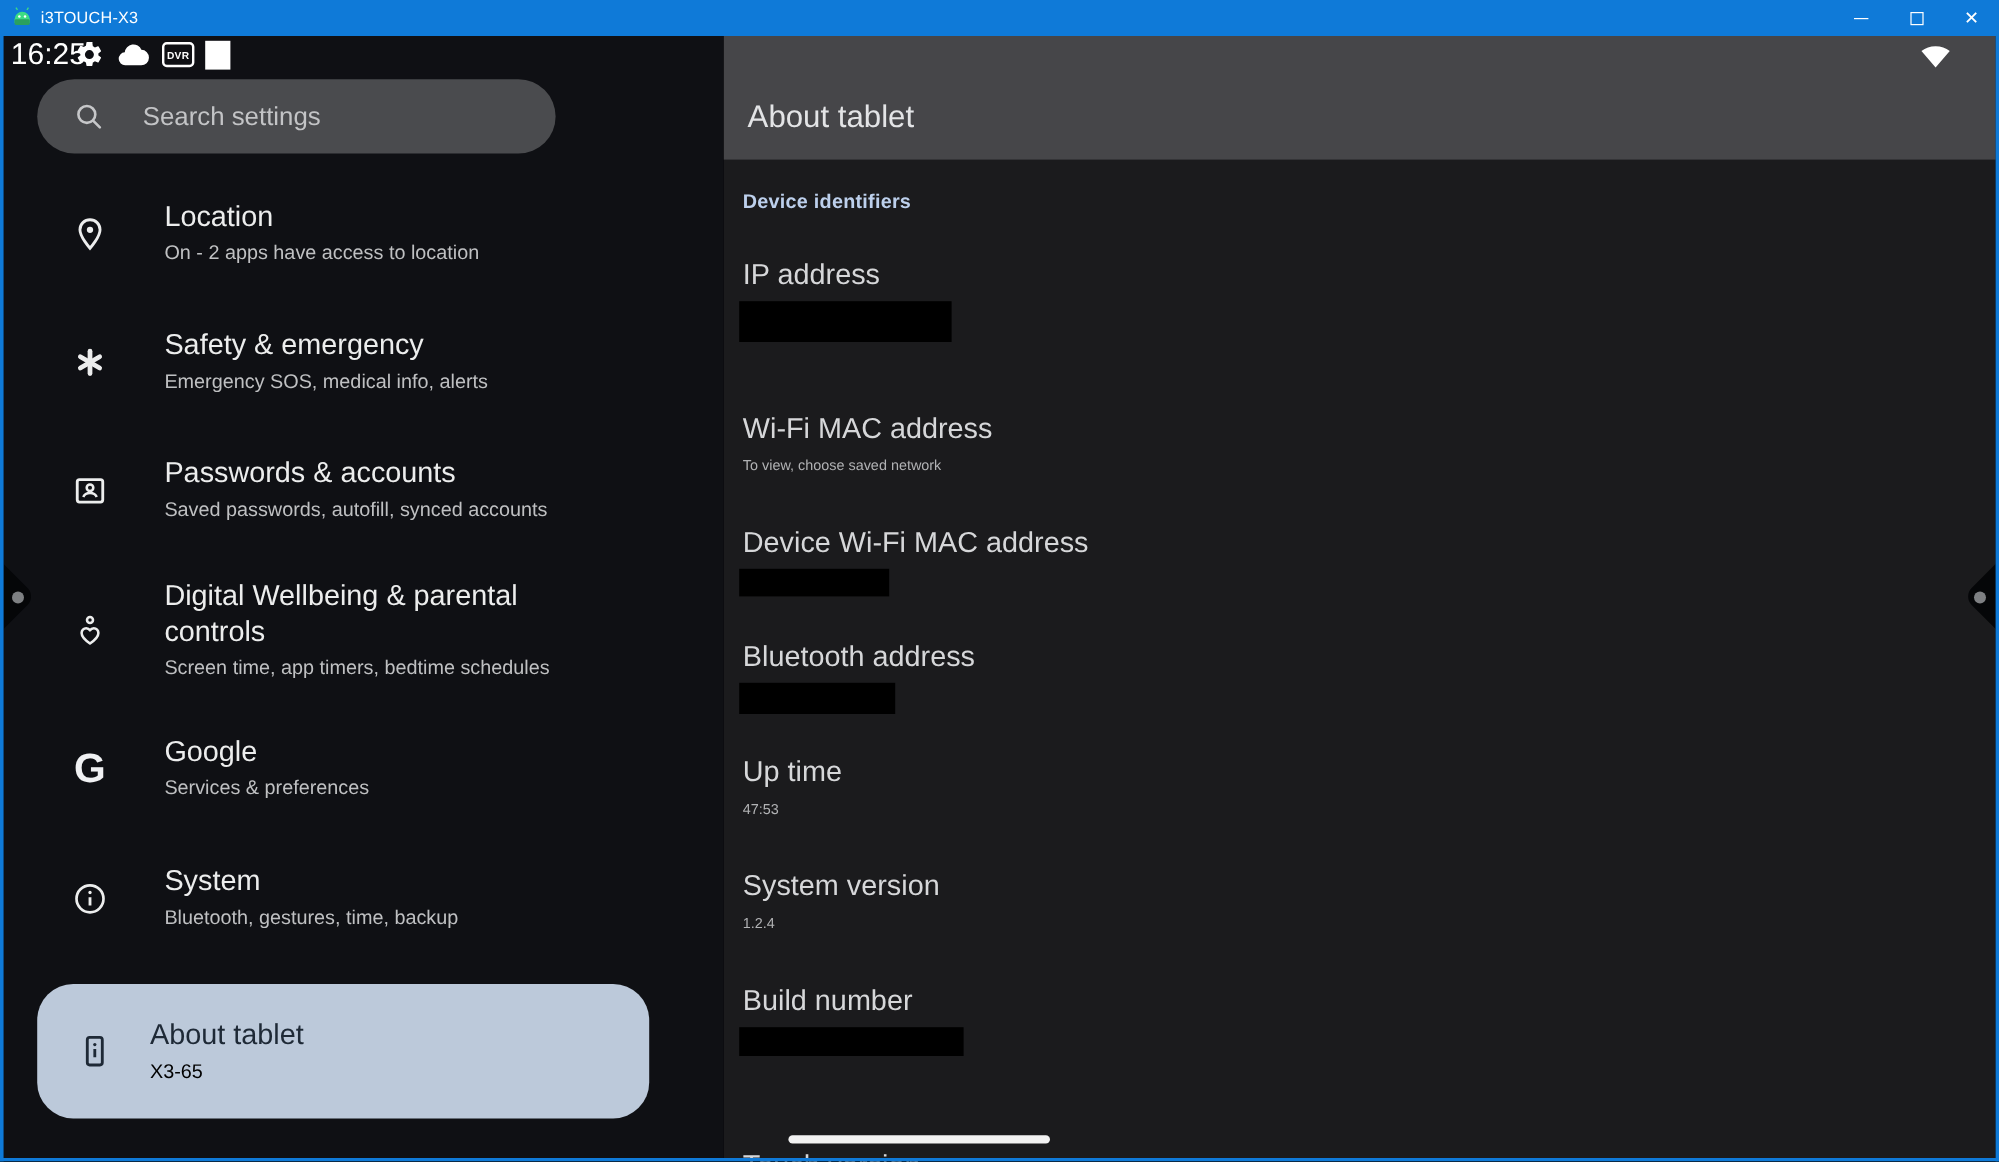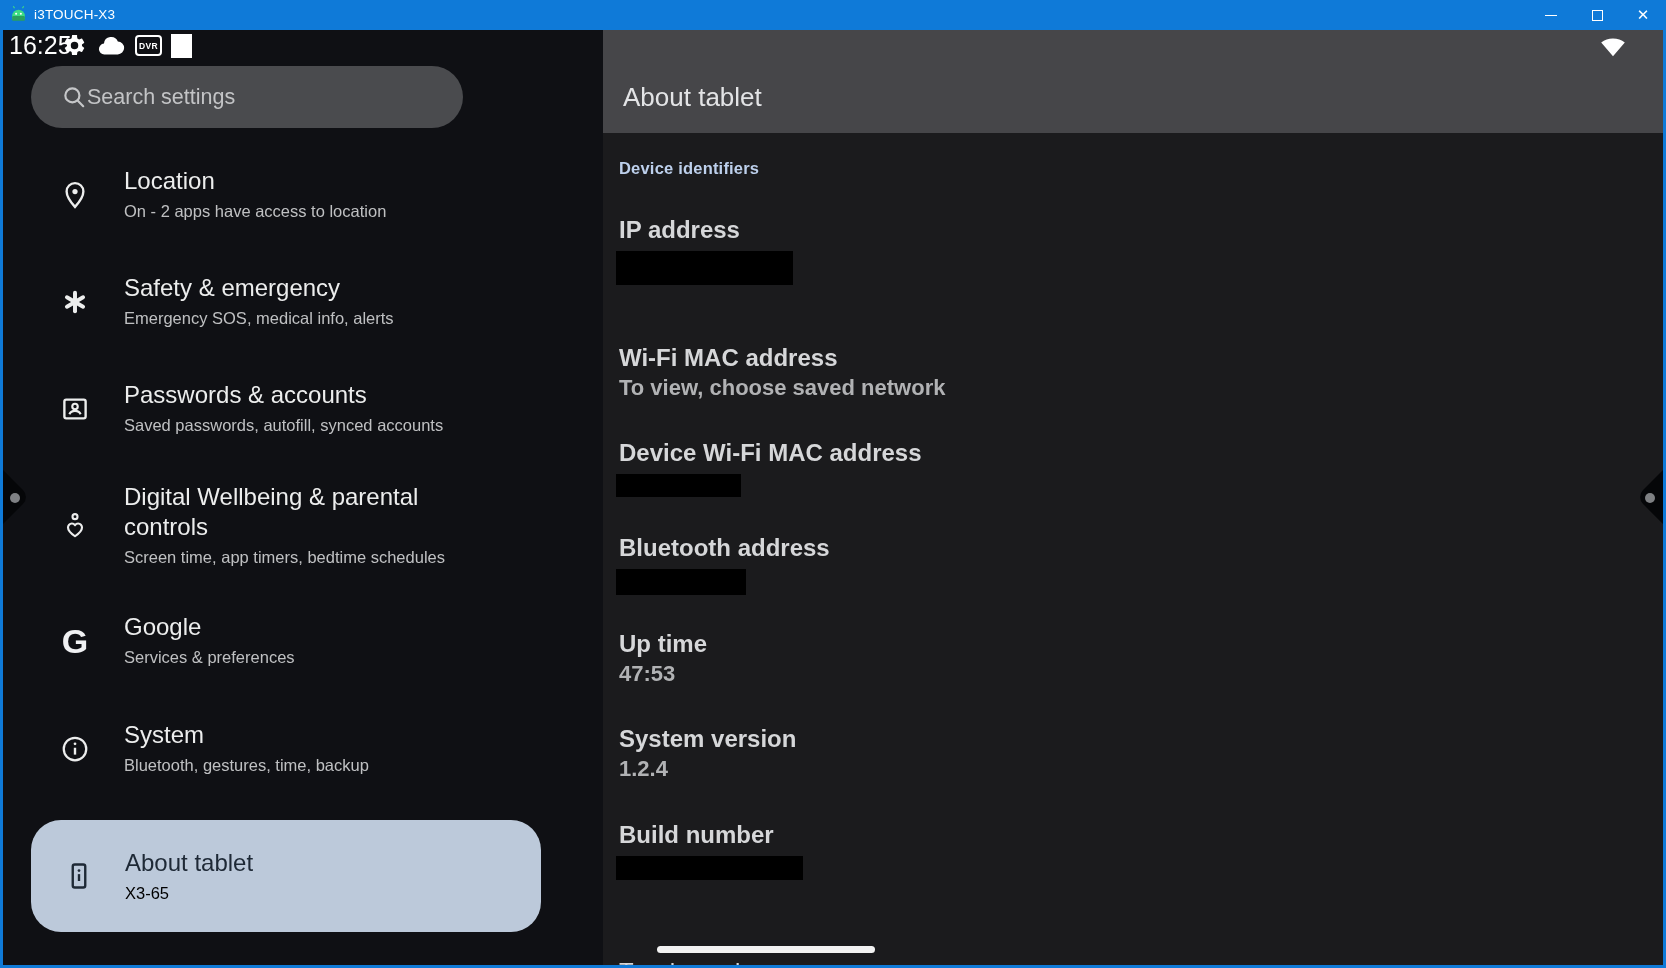--- a/index.html
+++ b/index.html
@@ -32,23 +32,23 @@
   .status-time { position:absolute; left:6px; top:1px; font-size:25px; color:#fff; }
   .status-icons { position:absolute; left:59px; top:3px; display:flex; align-items:center; gap:9px; }
   .dvr-badge { width:27px; height:21px; border:2.5px solid #fff; border-radius:4px;
     color:#fff; font-size:8.5px; font-weight:bold; display:flex; align-items:center;
     justify-content:center; letter-spacing:.3px; }
   .app-square { width:21px; height:24px; background:#fff; }
 
   .search-pill { position:absolute; left:28px; top:36px; width:432px; height:62px;
     border-radius:31px; background:#4a4b4e; display:flex; align-items:center; cursor:pointer; }
   .search-pill svg { margin-left:30px; }
-  .search-text { font-size:21.5px; color:#c3c4c6; }
-
-  .side-item { position:absolute; left:50px; display:flex; align-items:center; gap:27px;
+  .search-text { margin-left:32px; font-size:21.5px; color:#c3c4c6; }
+
+  .side-item { position:absolute; left:50px; display:flex; align-items:center; gap:40px;
     cursor:pointer; }
   .icon-box { width:44px; height:44px; flex:0 0 44px; display:flex; align-items:center;
     justify-content:center; }
   .si-title { font-size:24px; line-height:30px; color:#eceded; max-width:360px; }
   .si-sub { font-size:16.5px; line-height:24px; color:#bfc0c2; margin-top:3px; max-width:400px; }
 
   .pos-0 { top:136px; } .pos-1 { top:243px; } .pos-2 { top:350px; }
   .pos-3 { top:452px; } .pos-3 .si-title { max-width:340px; }
   .pos-4 { top:582px; } .pos-5 { top:690px; }
 
@@ -63,23 +63,23 @@
     background:#1b1b1d; }
   .rheader { position:absolute; left:0; top:0; width:100%; height:103px; background:#464649; }
   .rheader-title { position:absolute; left:20px; top:52px; font-size:26px; line-height:30px;
     color:#e3e4e6; }
   .wifi-icon { position:absolute; left:997px; top:7px; }
 
   .rcontent { position:absolute; left:0; top:103px; width:100%; height:828px; }
   .section-label { position:absolute; left:16px; top:26px; font-size:16.5px; font-weight:bold;
     color:#bdd0ec; letter-spacing:.2px; }
 
-  .info-row { position:absolute; left:16px; cursor:pointer;font-weight:bold; }
+  .info-row { position:absolute; left:16px; cursor:pointer; }
   .ir-label { font-size:24px; line-height:30px; color:#d6d7d9; }
-  .ir-value { font-size:22px; line-height:24px; color:#b1b2b4; margin-top:3px; }
+  .ir-value { font-size:12px; line-height:24px; color:#b1b2b4; margin-top:3px; }
   .redact { background:#000; margin-top:6px; margin-left:-3px; }
 
   .irow-0 { top:82px; }  .irow-0 .redact { width:177px; height:34px; }
   .irow-1 { top:210px; }
   .irow-2 { top:305px; } .irow-2 .redact { width:125px; height:23px; }
   .irow-3 { top:400px; } .irow-3 .redact { width:130px; height:26px; }
   .irow-4 { top:496px; }
   .irow-5 { top:591px; }
   .irow-6 { top:687px; } .irow-6 .redact { width:187px; height:24px; }
 

